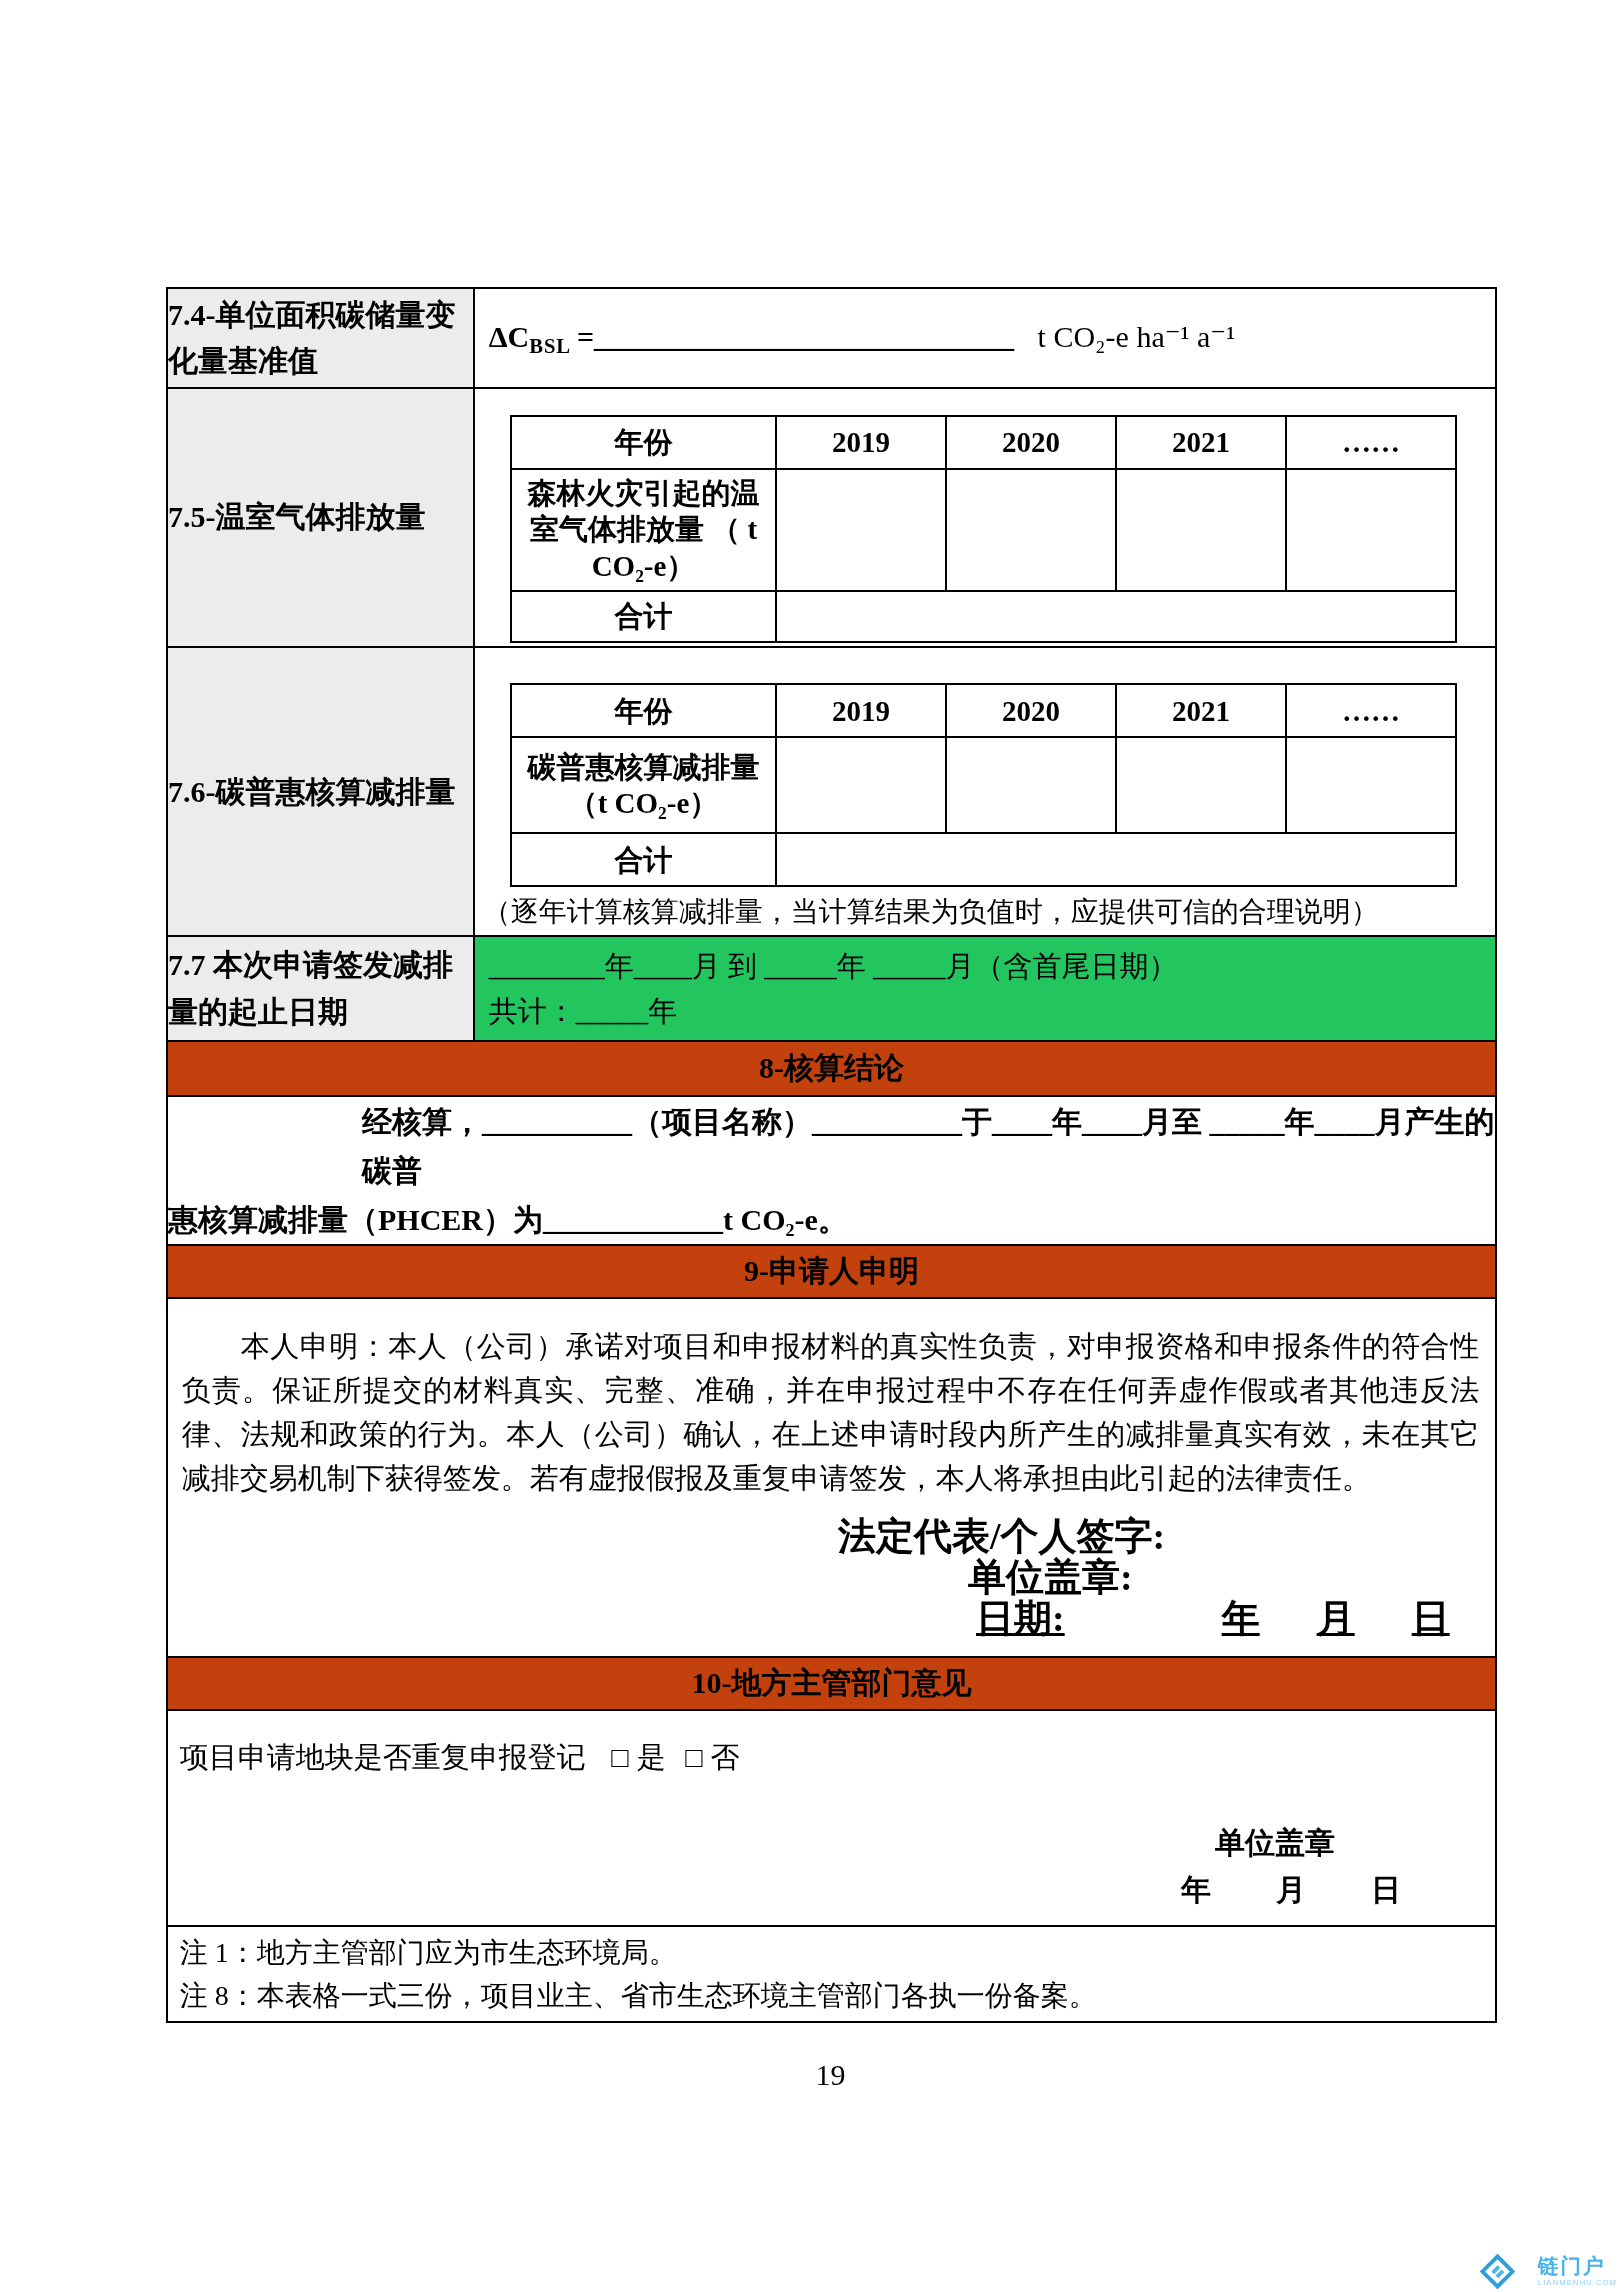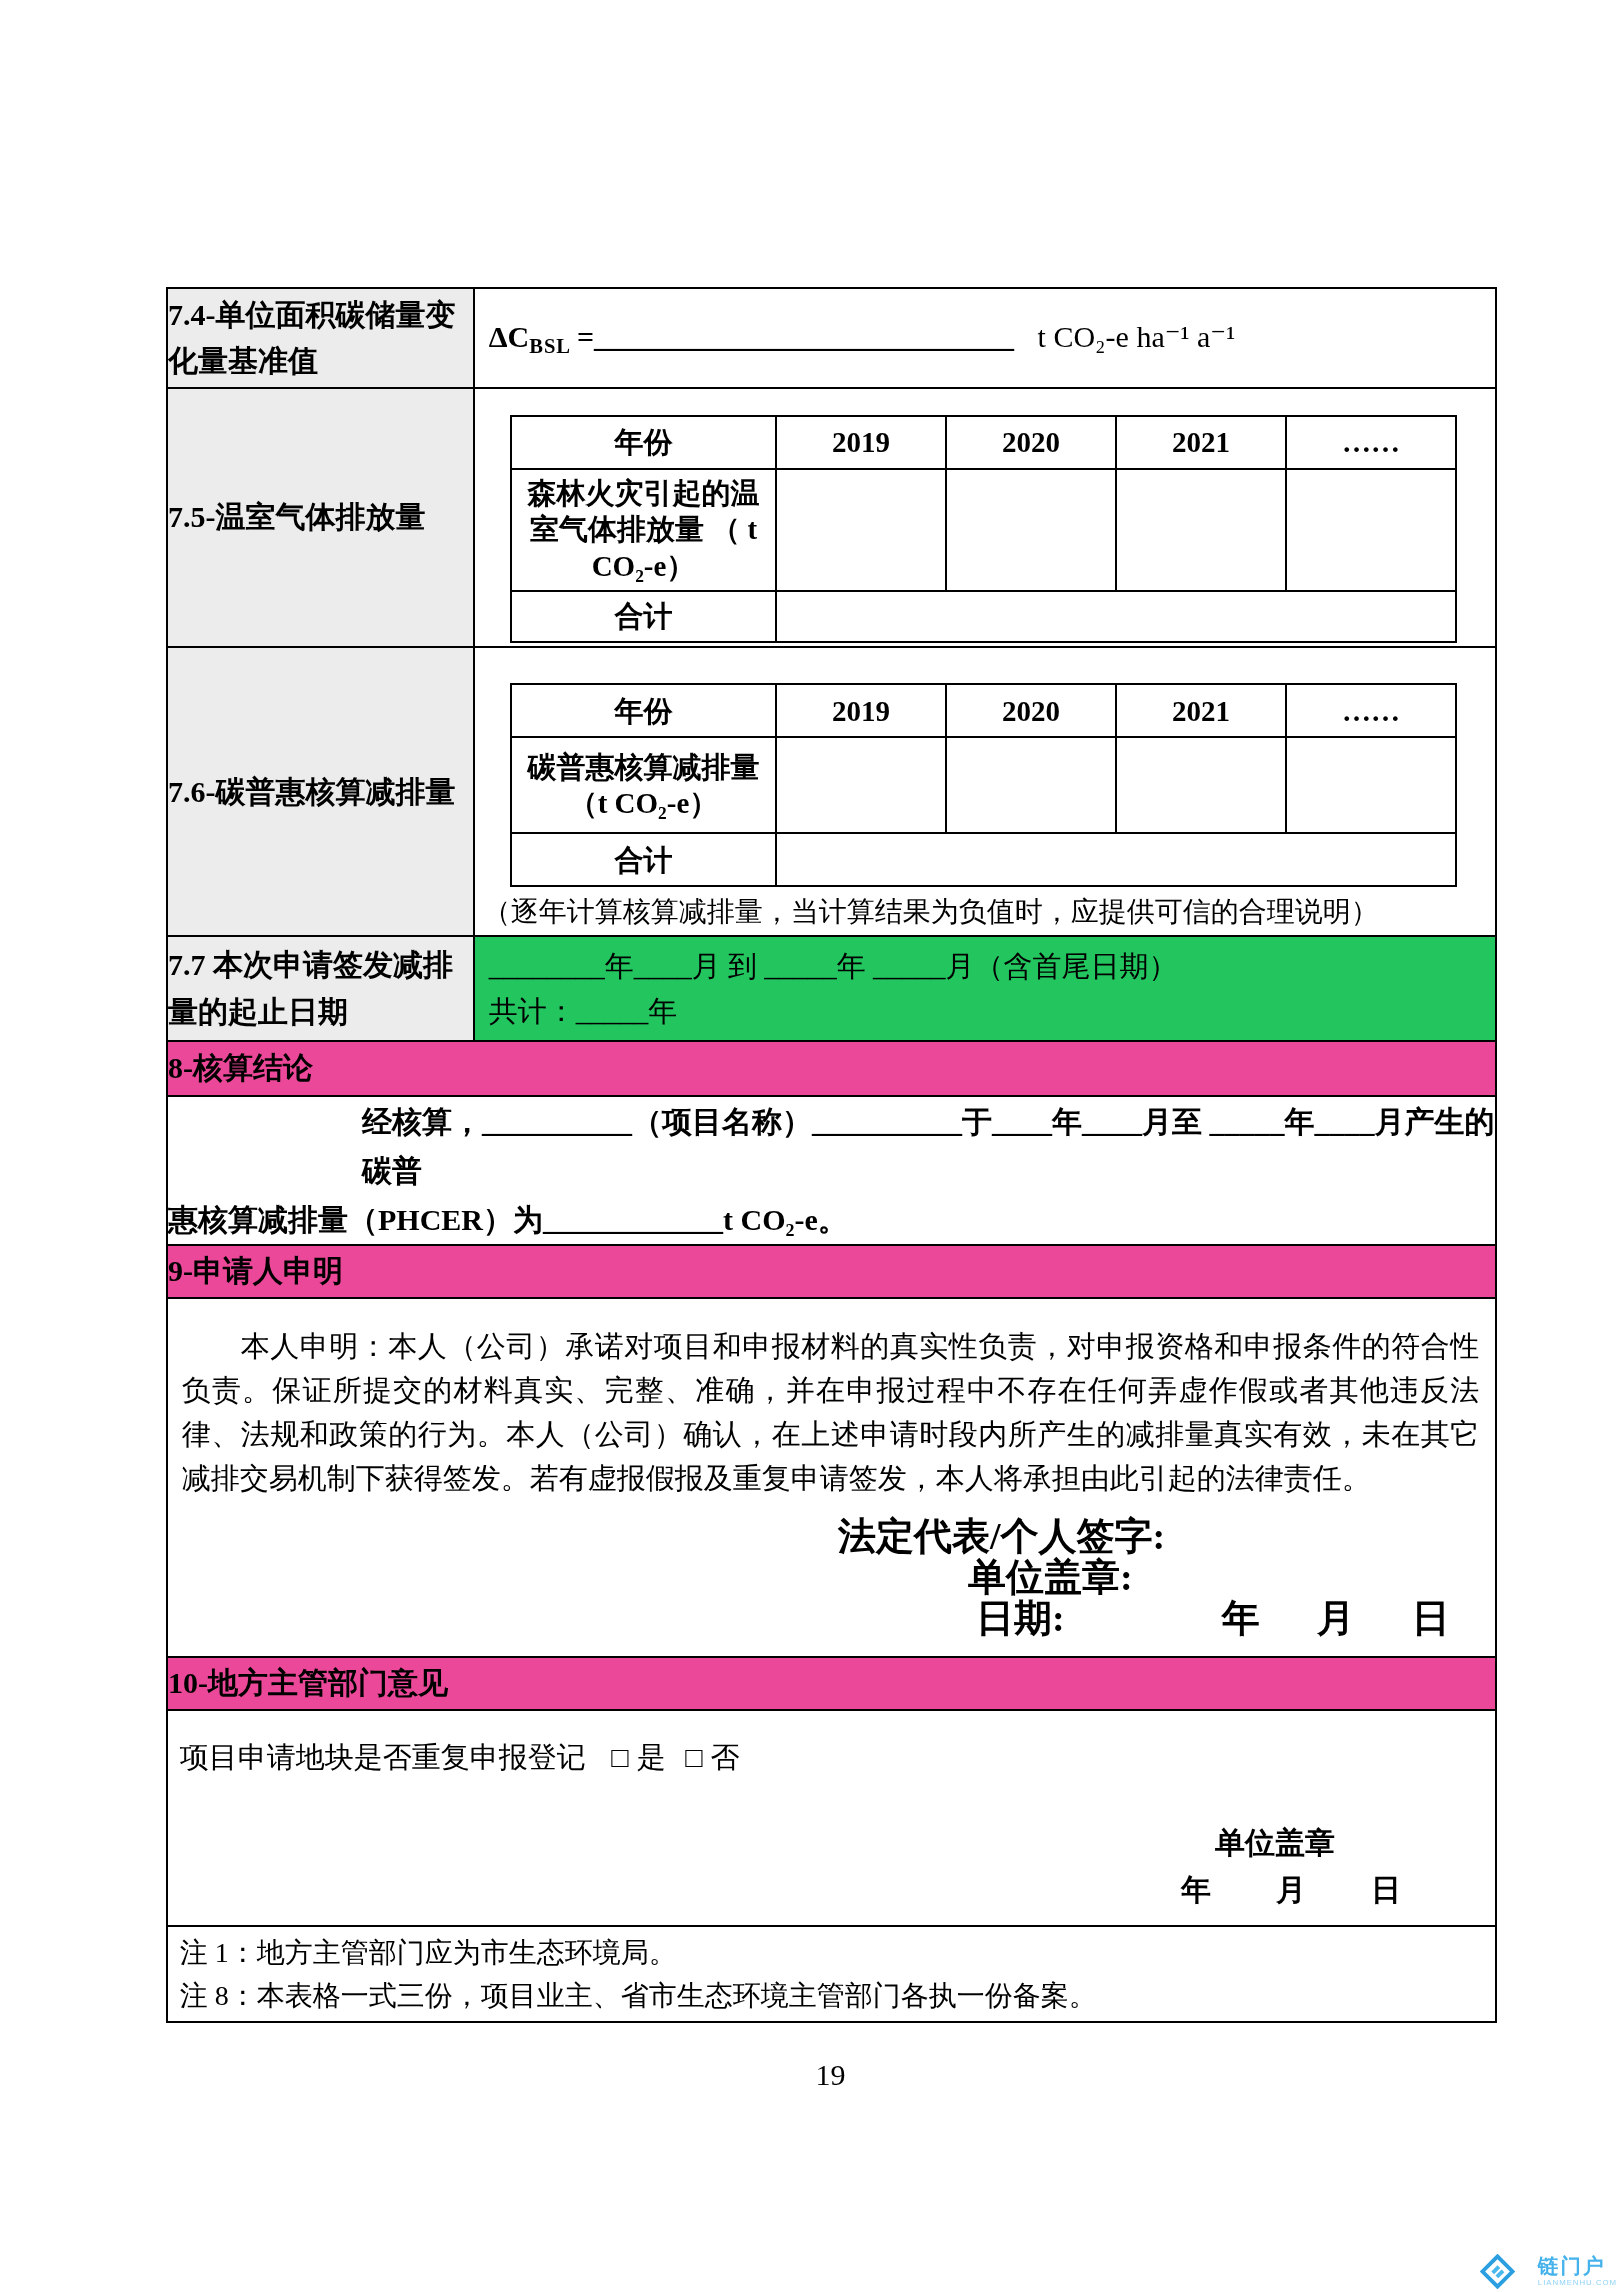--- a/index.html
+++ b/index.html
@@ -12,21 +12,21 @@
     position:absolute;left:166px;top:287px;width:1329px;
     border-collapse:collapse;table-layout:fixed;
   }
   table.main td{border:2px solid #000;vertical-align:middle;padding:0;}
   td.lbl{
     background:#ececec;font-weight:bold;font-size:30px;line-height:1.55;
     padding:5.9px 7.8px 5.9px 11.8px;
   }
   .grayrow{background:#22c55e;}
   td.hdr{
-    background:#ec4899;font-weight:bold;font-size:30px;
+    background:#c2410c;font-weight:bold;font-size:30px;text-align:center;
   }
   
   .formula{font-size:30px;font-weight:bold;padding-left:13.7px;white-space:nowrap;}
   .formula .sub{font-size:20.6px;font-weight:bold;vertical-align:-5.9px;letter-spacing:1px;}
   .formula .eq{margin-left:5.9px;}
   .formula .blank{font-weight:bold;letter-spacing:0;}
   .formula .unit{font-weight:normal;margin-left:23.5px;}
   
   table.inner{border-collapse:collapse;table-layout:fixed;width:943px;}
   table.inner td{
@@ -43,21 +43,21 @@
   .s8l1{padding-left:194px;}
   .s8l2{}
   
   .para9{
     font-size:29px;line-height:44px;text-align:justify;
     padding:7.8px 15.7px 0 13.7px;text-indent:59px;
   }
   .sigline{font-size:38px;font-weight:bold;line-height:41px;white-space:nowrap;}
   .sig1{padding-left:670px;margin-top:15.7px;}
   .sig2{padding-left:800px;}
-  .sig3{padding-left:808px;}
+  .sig3{padding-left:808px;text-decoration:underline;}
   .sig3 .y{margin-left:157px;}
   .sig3 .m{margin-left:57px;}
   .sig3 .d{margin-left:57px;}
   
   .q10{font-size:29px;padding:11.8px 0 0 11.8px;}
   .q10 .box{margin-left:25.5px;margin-right:7.8px;}
   .q10 .box2{margin-left:19.6px;margin-right:7.8px;}
   .stamp10{font-size:30px;font-weight:bold;text-align:right;padding-right:160px;margin-top:45px;}
   .date10{font-size:30px;font-weight:bold;text-align:right;padding-right:94px;margin-top:5.9px;}
   .date10 span{margin-left:65px;}

